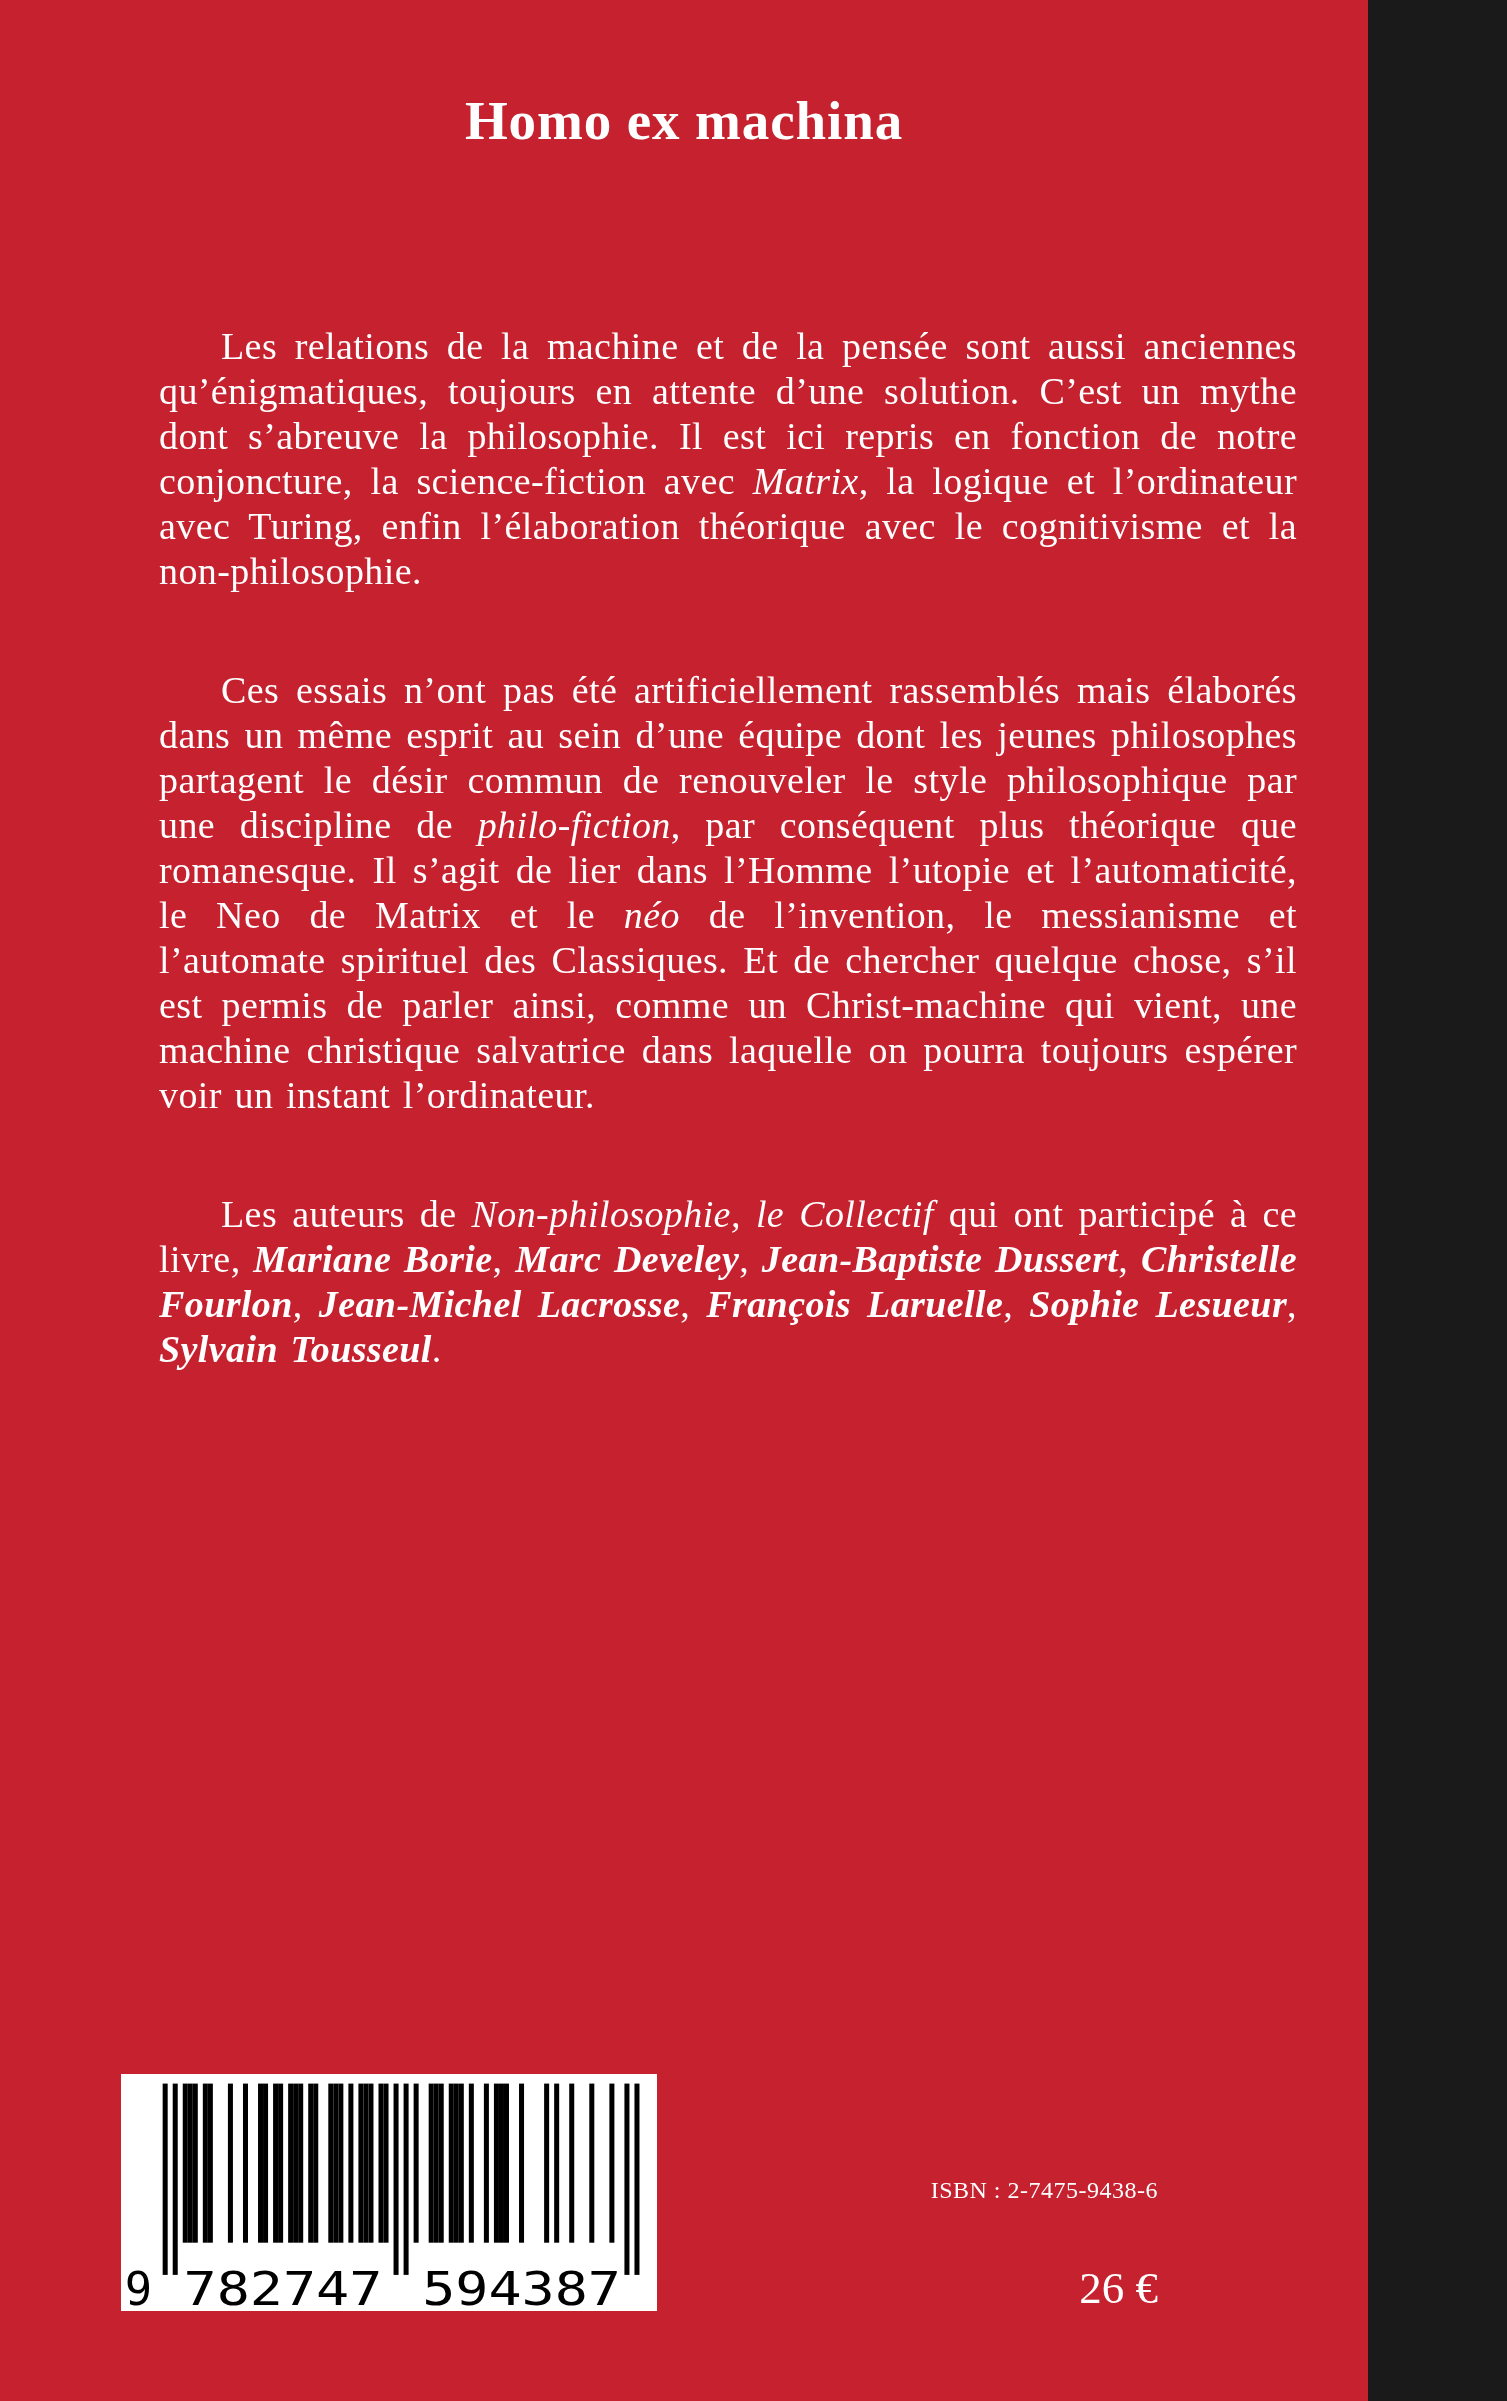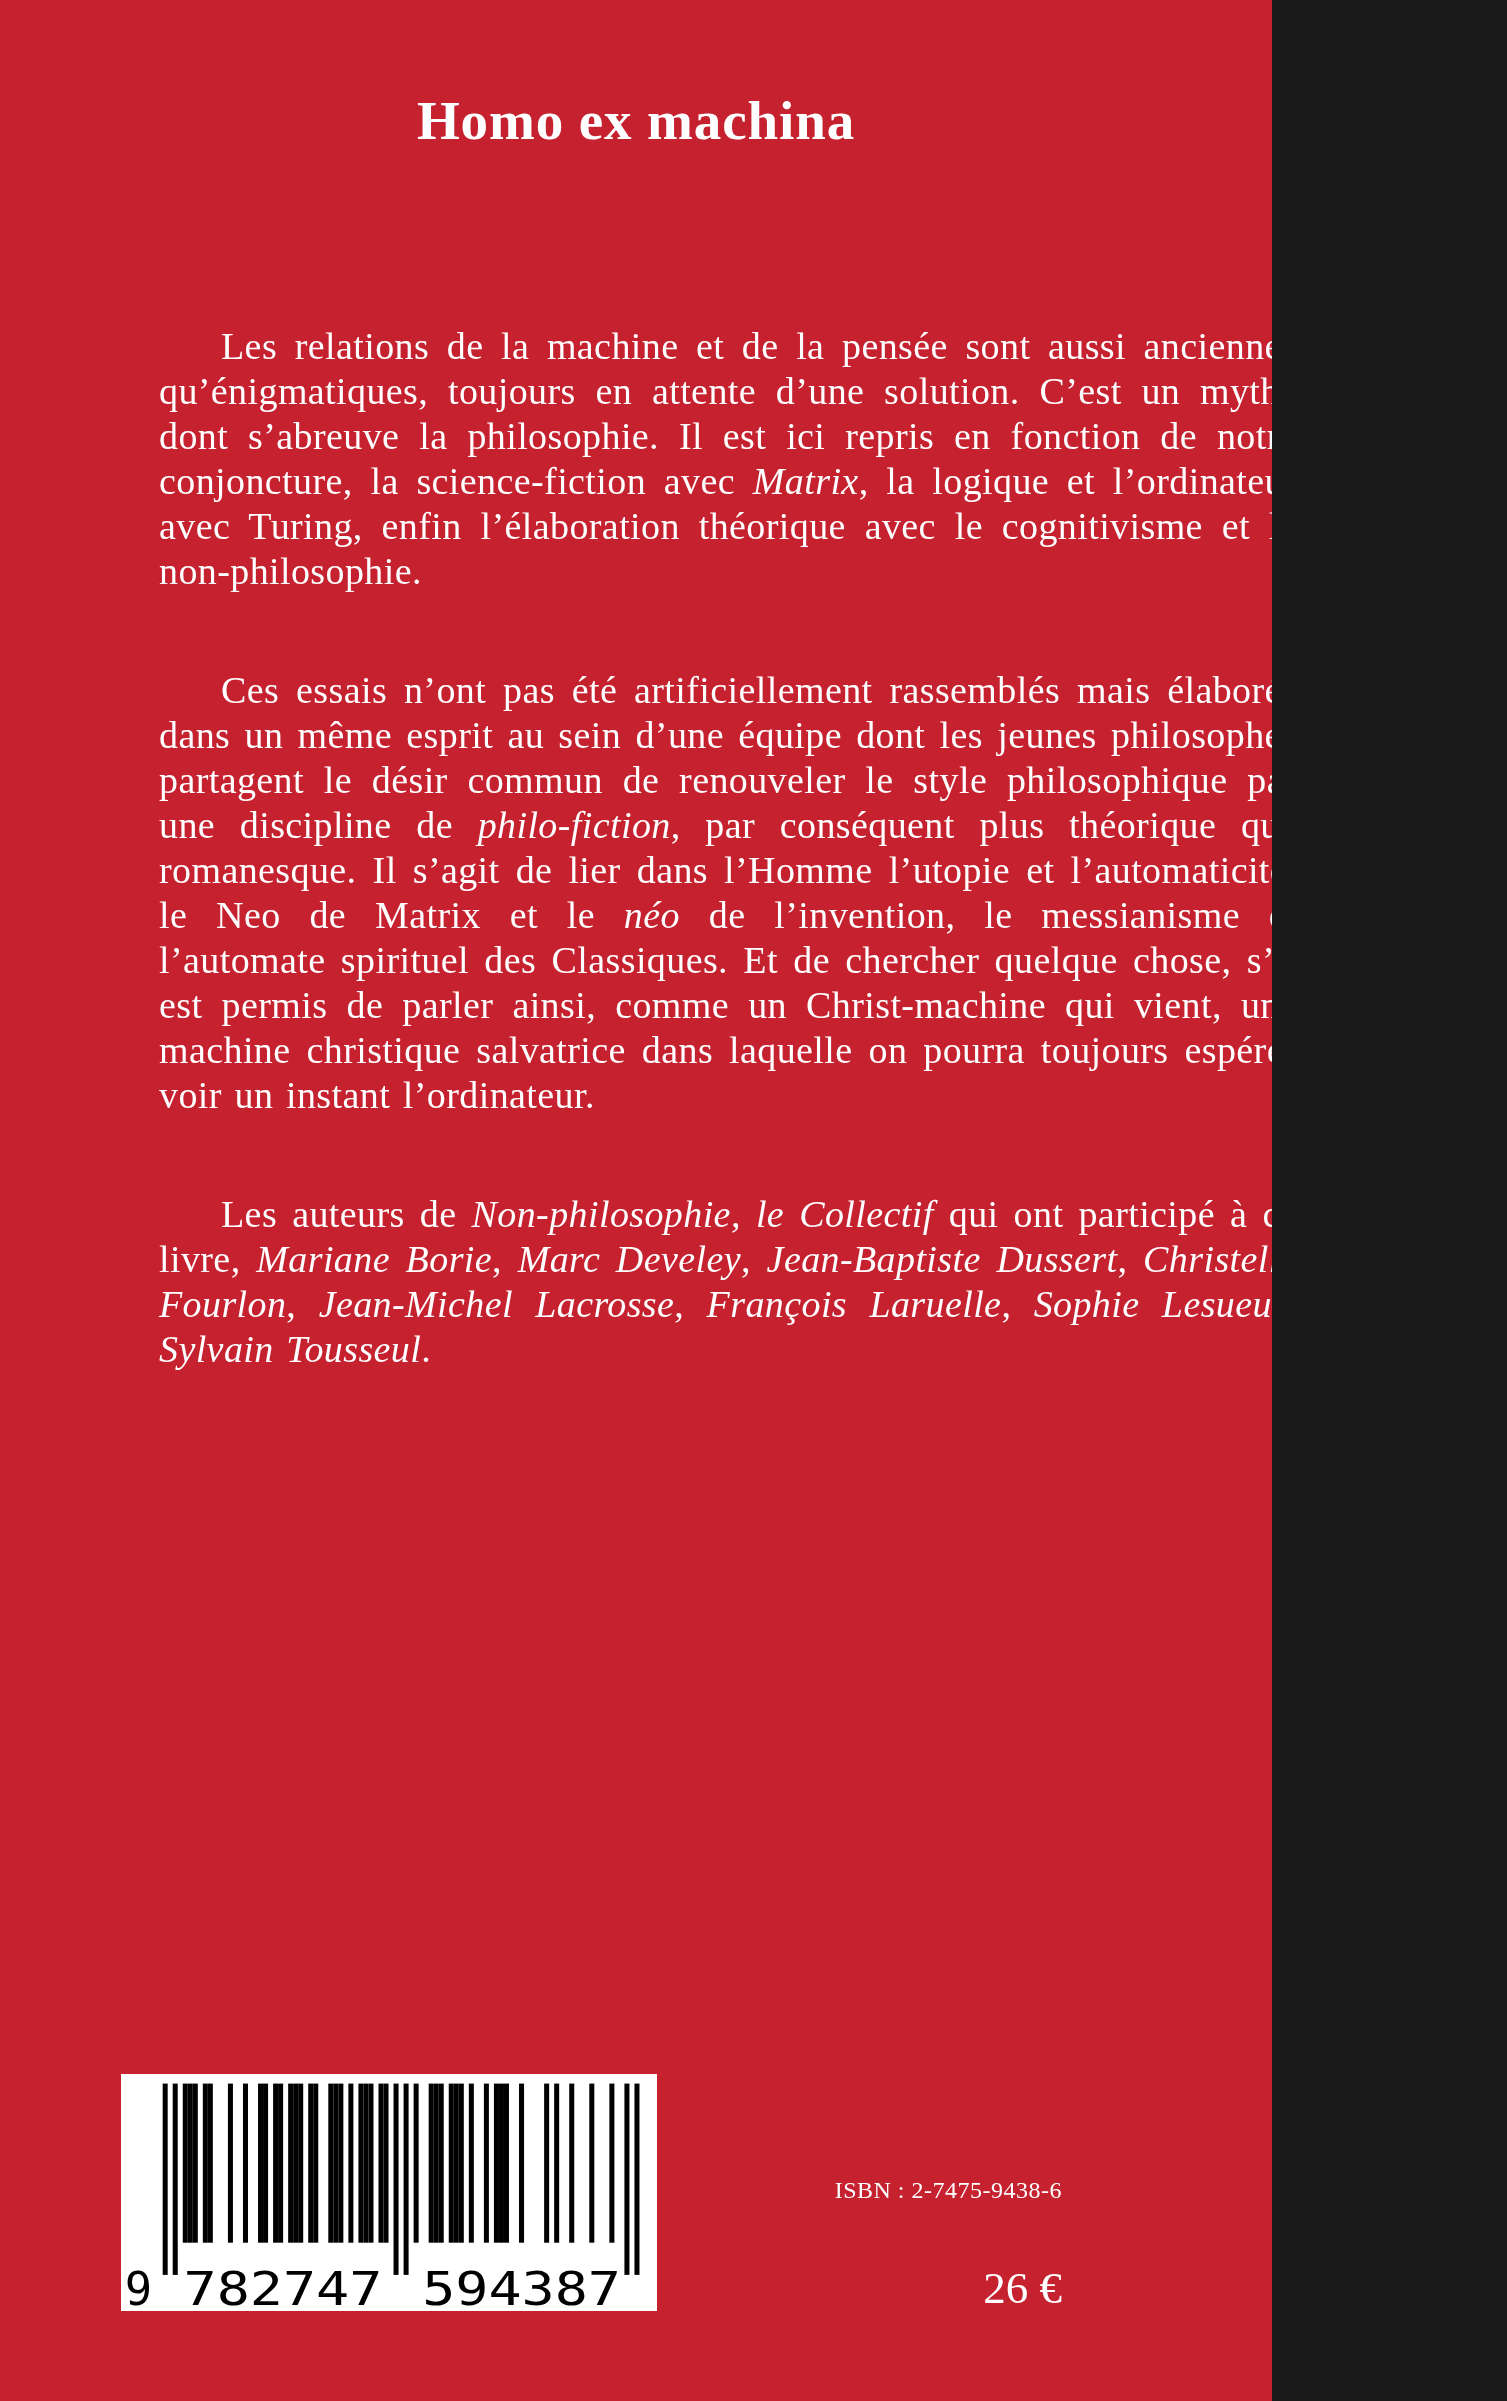--- a/index.html
+++ b/index.html
@@ -1,39 +1,39 @@
 <!DOCTYPE html>
 <html style="font-size:15px"><head>
 <meta charset="utf-8">
 <style>
   html,body{margin:0;padding:0;background:#1a1a1a;}
   .page{
     position:relative;
-    width:1272px;height:2402px;
+    width:1368px;height:2402px;
     background:#C5212F;
     color:#ffffff;
     font-family:"Liberation Serif","DejaVu Serif",serif;
     overflow:hidden;
   }
   .title{
     position:absolute;top:89px;left:0;width:100%;
     text-align:center;
     font-size:55px;font-weight:bold;letter-spacing:0.9px;
     margin:0;
   }
   .body-text{
     position:absolute;top:324px;left:159px;width:1151px;
     font-size:38px;line-height:45px;
     text-align:justify;
     letter-spacing:0.4px;word-spacing:2.8px;
   }
   .body-text p{margin:0 13px 74px 0;text-indent:62px;}
   .body-text p:last-child{margin-bottom:0;}
   .run-i{font-style:italic;}
-  .run-bi{font-style:italic;font-weight:normal;}
+  .run-bi{font-style:italic;font-weight:bold;}
   .series-title{
     position:absolute;top:1872px;left:0;width:100%;
     text-align:center;font-size:44px;letter-spacing:0.5px;
   }
   .collection{
     position:absolute;top:1976px;left:0;width:100%;
     text-align:center;font-size:33px;letter-spacing:0.3px;
   }
   .barcode-box{
     position:absolute;left:121px;top:2074px;

